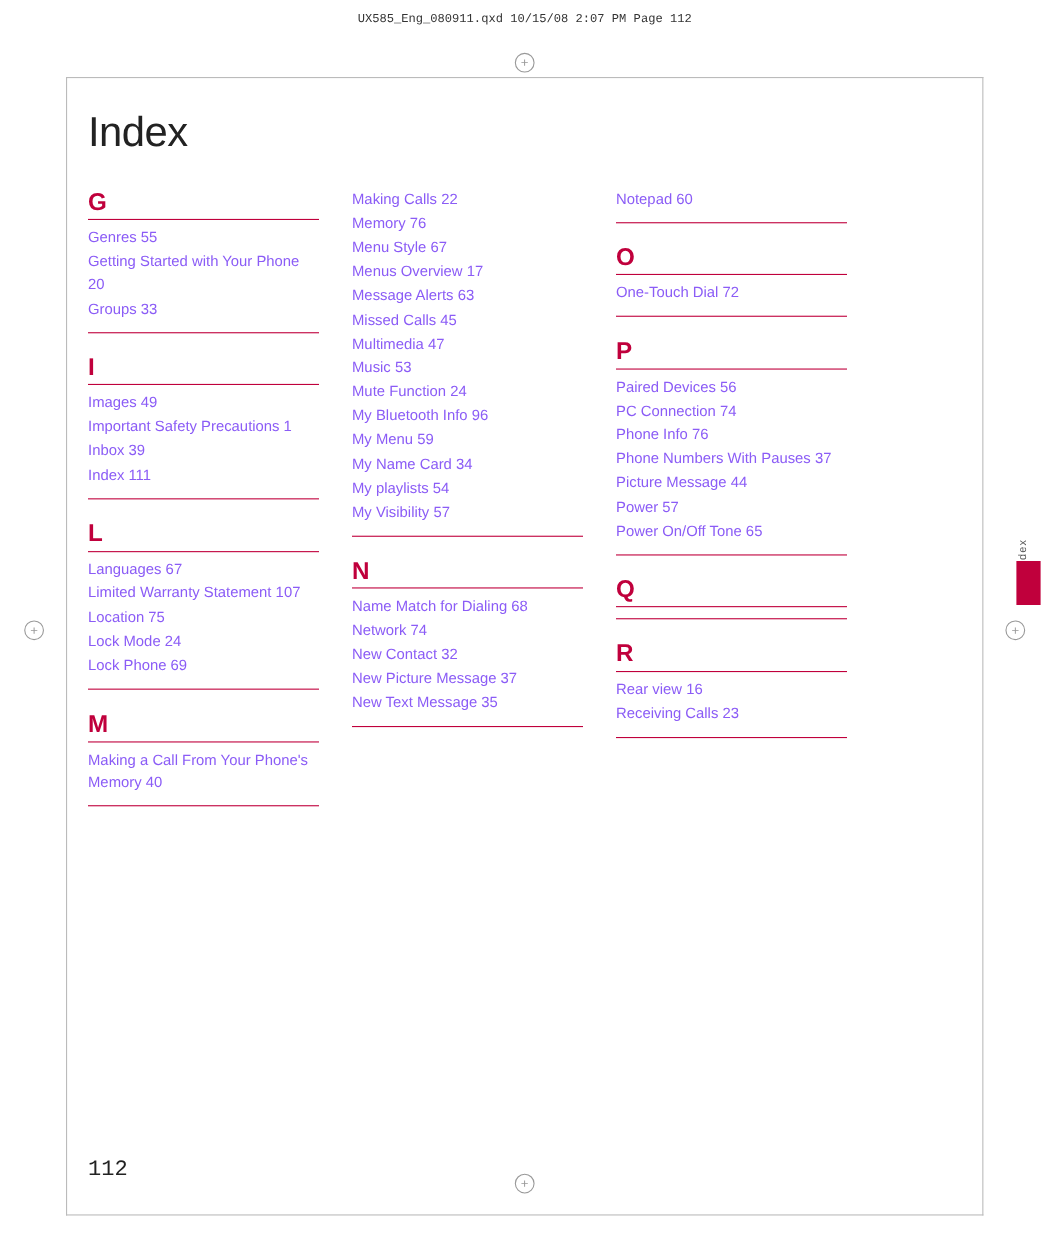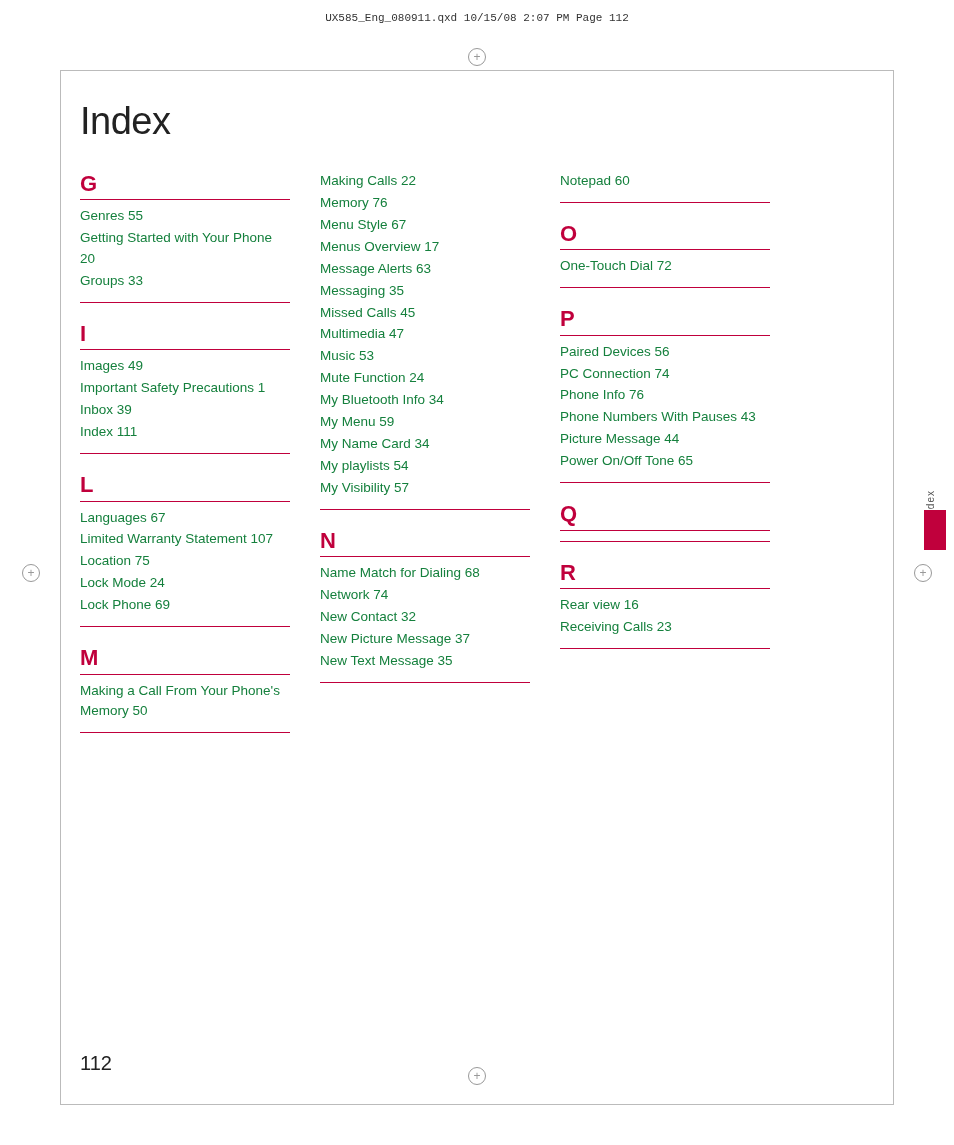--- a/index.html
+++ b/index.html
@@ -93,20 +93,21 @@
     }
 
     
     .page-number {
       position: absolute;
       bottom: 70px;
       left: 80px;
       font-size: 20px;
       font-weight: normal;
       color: #222;
+      font-family: Liberation Mono, monospace;
     }
 
     
     .content {
       position: absolute;
       top: 100px;
       left: 80px;
       right: 50px;
       bottom: 120px;
     }
@@ -139,21 +140,21 @@
     }
 
     .section-divider {
       height: 1px;
       background: #c0003c;
       margin-bottom: 6px;
     }
 
     .index-item {
       font-size: 13.5px;
-      color: #15803d;
+      color: #8b5cf6;
       line-height: 1.55;
       margin-bottom: 1px;
     }
 
     .section-bottom-divider {
       height: 1px;
       background: #c0003c;
       margin-top: 10px;
     }
 
@@ -244,37 +245,36 @@
             <div class="index-item">Languages  67</div>
             <div class="index-item">Limited Warranty Statement  107</div>
             <div class="index-item">Location  75</div>
             <div class="index-item">Lock Mode  24</div>
             <div class="index-item">Lock Phone  69</div>
             <div class="section-bottom-divider"></div>
           </div>
           <div class="index-section">
             <div class="section-letter">M</div>
             <div class="section-divider"></div>
-            <div class="index-item">Making a Call From Your Phone's Memory  50</div>
+            <div class="index-item">Making a Call From Your Phone's Memory  40</div>
             <div class="section-bottom-divider"></div>
           </div>
         </div>
         <div>
           <div class="index-section">
             <div class="index-item">Making Calls  22</div>
             <div class="index-item">Memory  76</div>
             <div class="index-item">Menu Style  67</div>
             <div class="index-item">Menus Overview  17</div>
             <div class="index-item">Message Alerts  63</div>
-            <div class="index-item">Messaging  35</div>
             <div class="index-item">Missed Calls  45</div>
             <div class="index-item">Multimedia  47</div>
             <div class="index-item">Music  53</div>
             <div class="index-item">Mute Function  24</div>
-            <div class="index-item">My Bluetooth Info  34</div>
+            <div class="index-item">My Bluetooth Info  96</div>
             <div class="index-item">My Menu  59</div>
             <div class="index-item">My Name Card  34</div>
             <div class="index-item">My playlists  54</div>
             <div class="index-item">My Visibility  57</div>
             <div class="section-bottom-divider"></div>
           </div>
           <div class="index-section">
             <div class="section-letter">N</div>
             <div class="section-divider"></div>
             <div class="index-item">Name Match for Dialing  68</div>
@@ -295,22 +295,23 @@
             <div class="section-divider"></div>
             <div class="index-item">One-Touch Dial  72</div>
             <div class="section-bottom-divider"></div>
           </div>
           <div class="index-section">
             <div class="section-letter">P</div>
             <div class="section-divider"></div>
             <div class="index-item">Paired Devices  56</div>
             <div class="index-item">PC Connection  74</div>
             <div class="index-item">Phone Info  76</div>
-            <div class="index-item">Phone Numbers With Pauses  43</div>
+            <div class="index-item">Phone Numbers With Pauses  37</div>
             <div class="index-item">Picture Message  44</div>
+            <div class="index-item">Power  57</div>
             <div class="index-item">Power On/Off Tone  65</div>
             <div class="section-bottom-divider"></div>
           </div>
           <div class="index-section">
             <div class="section-letter">Q</div>
             <div class="section-divider"></div>
             <div class="section-bottom-divider"></div>
           </div>
           <div class="index-section">
             <div class="section-letter">R</div>

